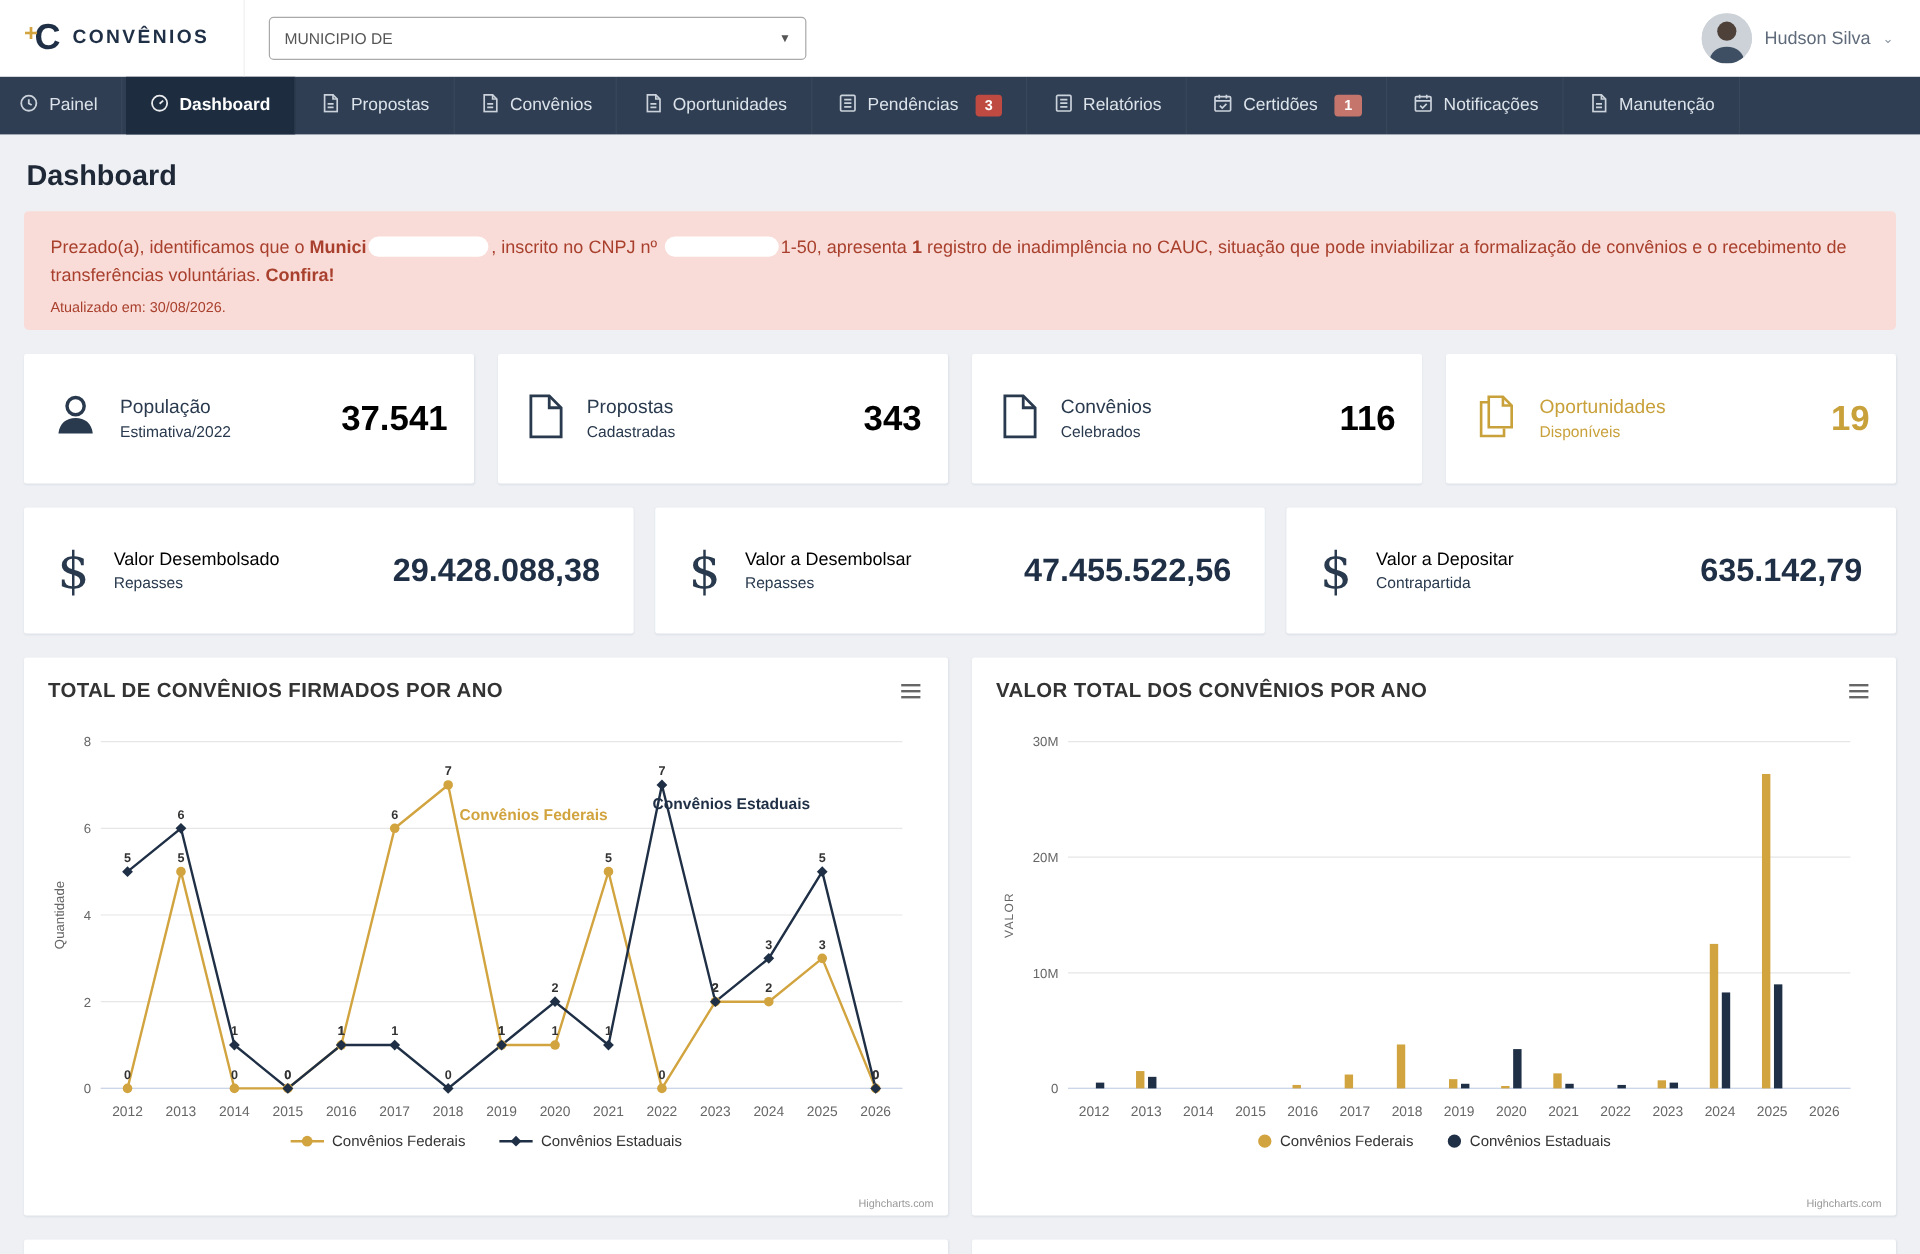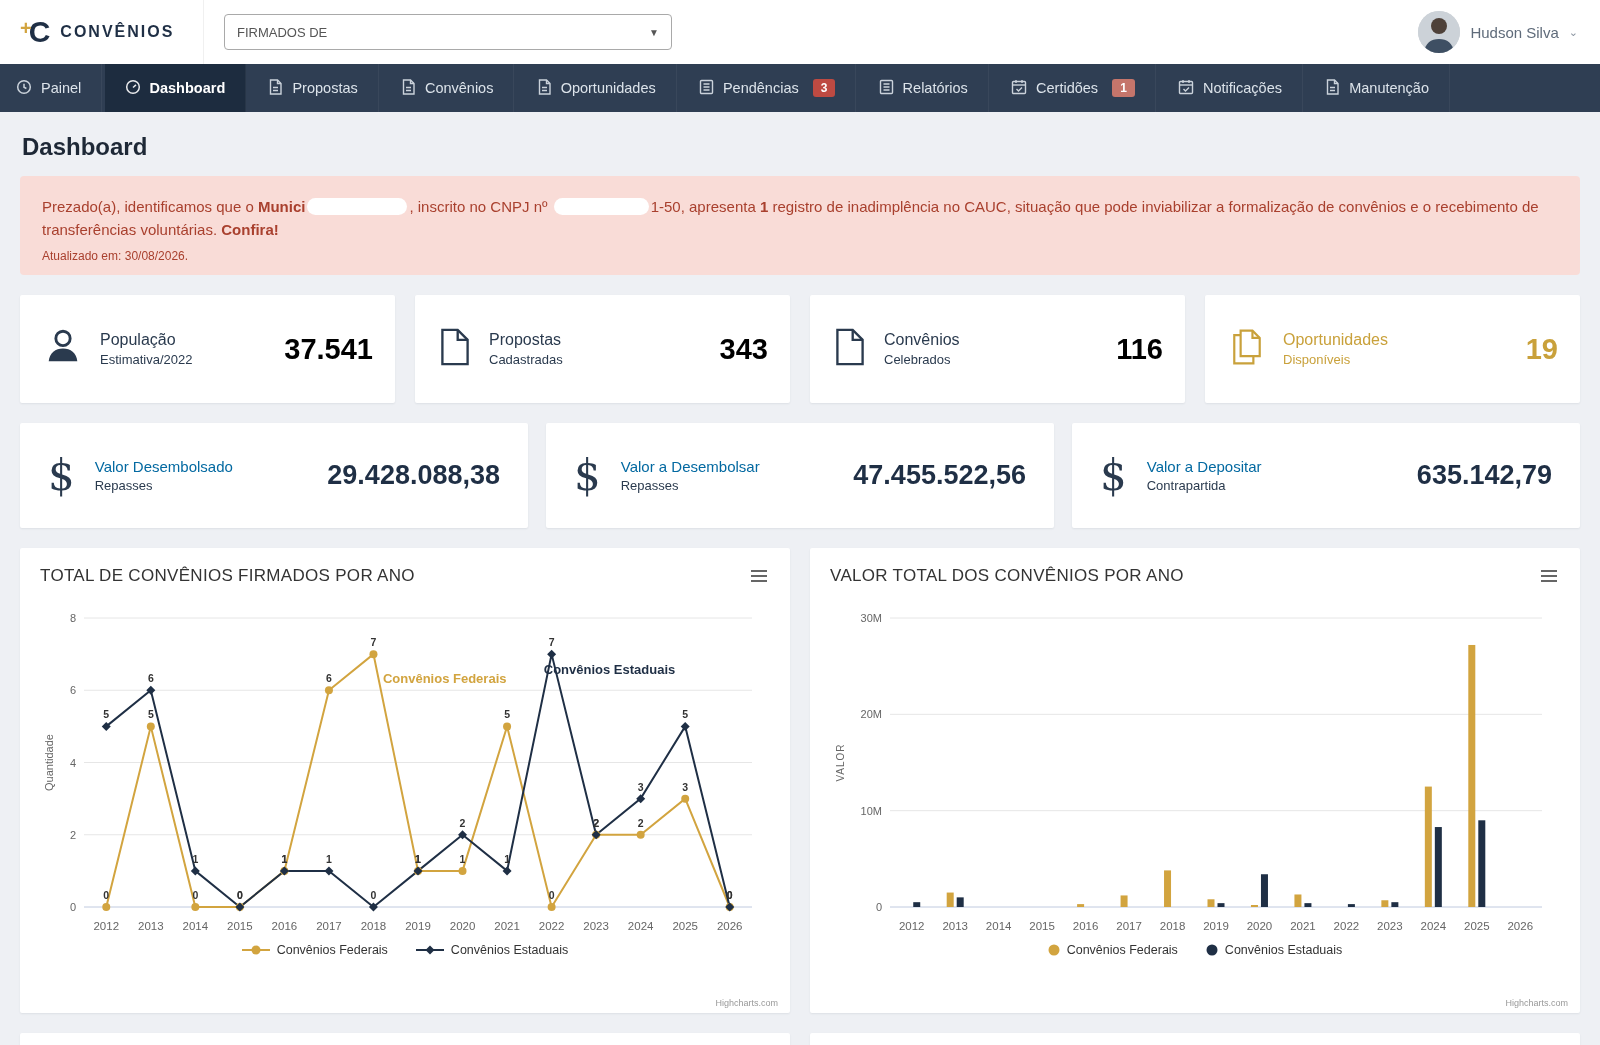--- a/index.html
+++ b/index.html
@@ -51,28 +51,28 @@
   .stats{display:grid;grid-template-columns:repeat(4,1fr);gap:20px;margin-top:20px;}
   .stat-card{display:flex;align-items:center;gap:16px;padding:0 22px;height:108px;cursor:pointer;}
   .stat-labels .t1{font-size:16px;color:#2A3A4E;}
   .stat-labels .t2{font-size:13px;color:#2A3A4E;margin-top:3px;}
   .stat-value{margin-left:auto;font-size:29px;font-weight:700;color:#000000;}
   .stat-card.gold .t1,.stat-card.gold .t2,.stat-card.gold .stat-value{color:#C9A13B;}
 
   .money{display:grid;grid-template-columns:repeat(3,1fr);gap:18px;margin-top:20px;}
   .money-card{display:flex;align-items:center;gap:20px;padding:0 28px;height:105px;}
   .dollar{font-family:"DejaVu Serif",serif;font-size:42px;color:#2A3A4E;line-height:1;font-weight:400;}
-  .money-labels .t1{font-size:15px;color:#0369a1;}
+  .money-labels .t1{font-size:15px;color:#000000;}
   .money-labels .t2{font-size:13px;color:#2A3A4E;margin-top:3px;}
   .money-value{margin-left:auto;font-size:27px;font-weight:700;color:#1F2F45;}
 
   .charts{display:grid;grid-template-columns:1fr 1fr;gap:20px;margin-top:20px;}
   .chart-card{padding:18px 20px 6px;position:relative;height:465px;}
   .chart-head{display:flex;justify-content:space-between;align-items:center;}
-  .chart-title{font-size:17px;font-weight:400;color:#333;letter-spacing:.3px;}
+  .chart-title{font-size:17px;font-weight:700;color:#333;letter-spacing:.3px;}
   .burger{cursor:pointer;display:inline-flex;flex-direction:column;gap:3px;padding:3px;}
   .burger i{display:block;width:16px;height:2px;background:#666;}
   .chart-body{margin-top:8px;}
   .legend{display:flex;justify-content:center;gap:28px;align-items:center;margin-top:0px;}
   .legend-item{display:flex;align-items:center;gap:7px;font-size:12.5px;color:#333;cursor:pointer;}
   .credits{position:absolute;right:12px;bottom:5px;font-size:9px;color:#999;cursor:pointer;text-align:right;}
 
   .bottomrow{display:grid;grid-template-columns:1fr 1fr;gap:20px;margin-top:20px;}
   .stub{height:120px;}
 </style>
@@ -82,21 +82,21 @@
 <div>
 
   <header class="topbar">
     <div class="brand">
       <span>
         <span class="logo-plus">+</span><span class="logo-c">C</span>
       </span>
       <span class="brand-text">CONVÊNIOS</span>
     </div>
     <div class="muni-select">
-      <span>FIRMADOS DE</span>
+      <span>MUNICIPIO DE</span>
       <span class="muni-caret">▼</span>
     </div>
     <div class="user">
       <span class="avatar">
         <svg viewBox="0 0 42 42" width="42" height="42">
           <rect width="42" height="42" fill="#ccd2d8"></rect>
           <circle cx="21" cy="15" r="8" fill="#4e4139"></circle>
           <path d="M6 42c1-10 7-14 15-14s14 4 15 14z" fill="#3e4f63"></path>
         </svg>
       </span>

